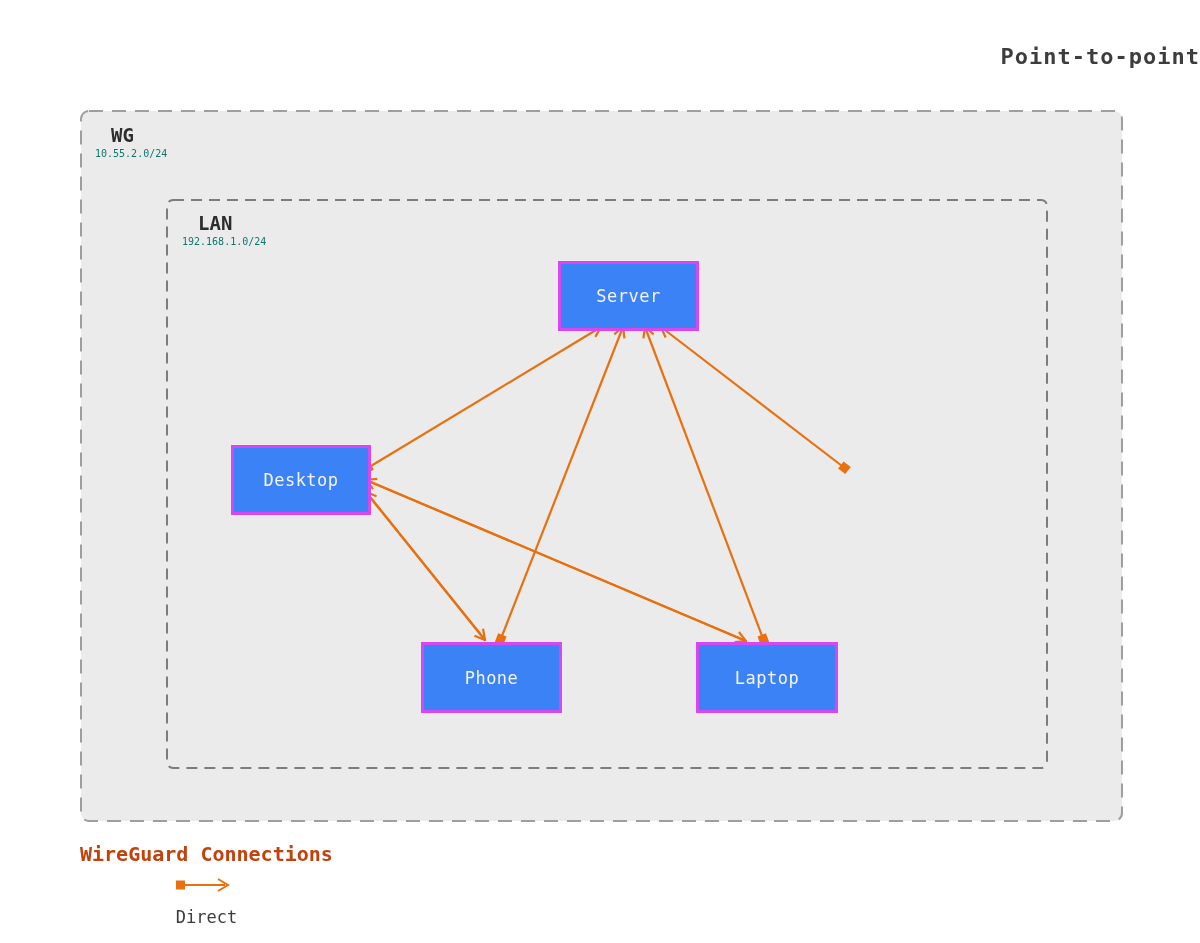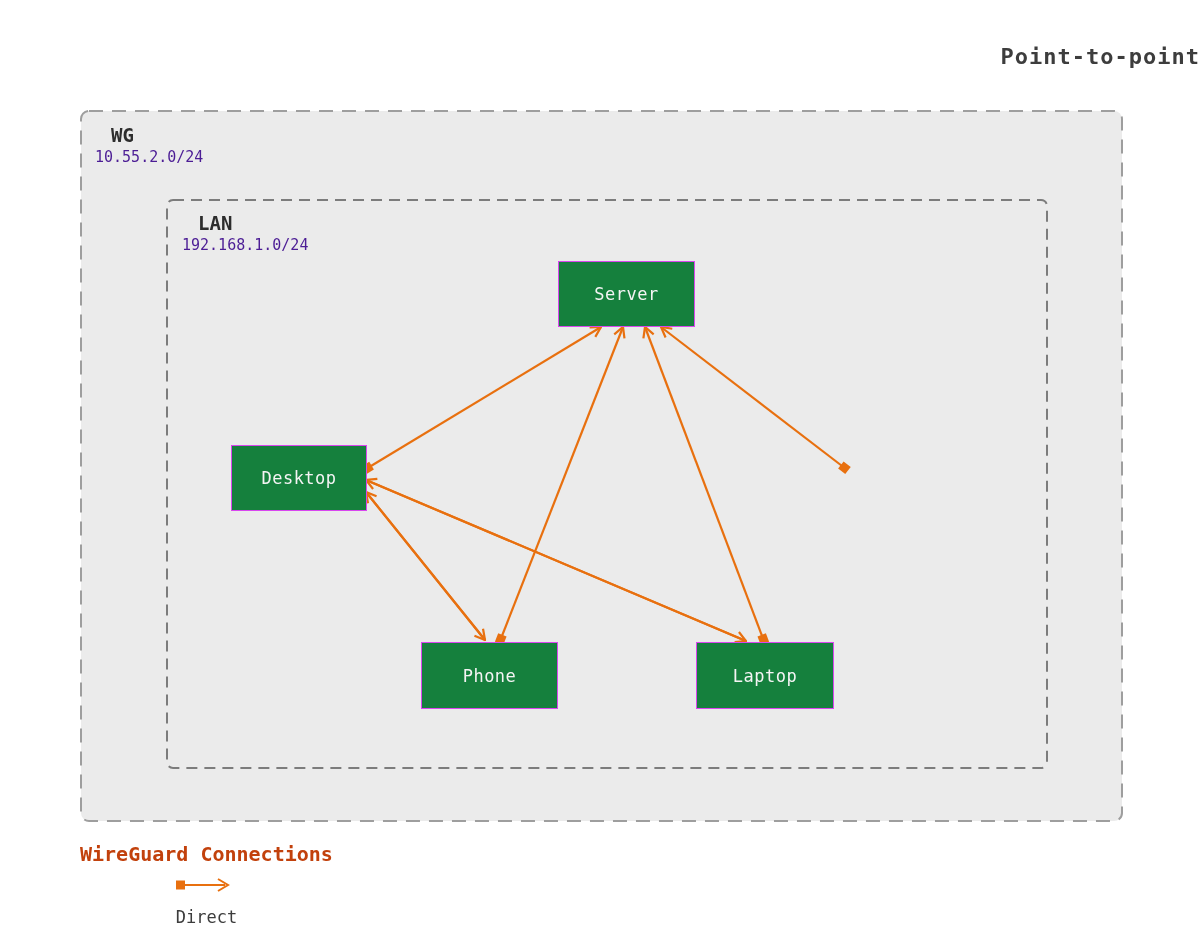--- a/index.html
+++ b/index.html
@@ -3,24 +3,24 @@
 <meta charset="utf-8">
 <style>
   html,body{margin:0;padding:0;background:#ffffff;}
   .stage{position:relative;width:1200px;height:943px;background:#ffffff;overflow:hidden;
          font-family:"DejaVu Sans Mono",monospace;}
   .title{position:absolute;left:0;top:44px;width:1200px;text-align:right;
          font-size:22px;font-weight:600;color:#3d3d3d;letter-spacing:1px;}
   .bg-svg{position:absolute;left:0;top:0;z-index:1;pointer-events:none;}
   .box-label{position:absolute;z-index:3;line-height:1.25;}
   .box-label .name{font-size:19px;font-weight:600;color:#2d2d2d;margin-left:16px;}
-  .box-label .subnet{font-size:15px;color:#4c1d95;}
+  .box-label .subnet{font-size:10px;color:#0f766e;}
   .wg-label{left:95px;top:124px;}
   .lan-label{left:182px;top:212px;}
-  .node{position:absolute;z-index:4;background:#15803d;border:1px solid #d946ef;
+  .node{position:absolute;z-index:4;background:#3b82f6;border:3px solid #d946ef;
         color:#f4f4f4;font-size:17px;letter-spacing:.5px;
         display:flex;align-items:center;justify-content:center;}
   .node-server{left:558px;top:261px;width:135px;height:64px;}
   .node-desktop{left:231px;top:445px;width:134px;height:64px;}
   .node-tablet{left:848px;top:446px;width:134px;height:64px;}
   .node-phone{left:421px;top:642px;width:135px;height:65px;}
   .node-laptop{left:696px;top:642px;width:136px;height:65px;}
   .legend{position:absolute;left:80px;top:842px;z-index:3;}
   .legend-title{font-size:20px;font-weight:700;color:#c2410c;}
   .legend-item{margin-top:10px;display:flex;align-items:center;gap:14px;flex-direction:column;}

